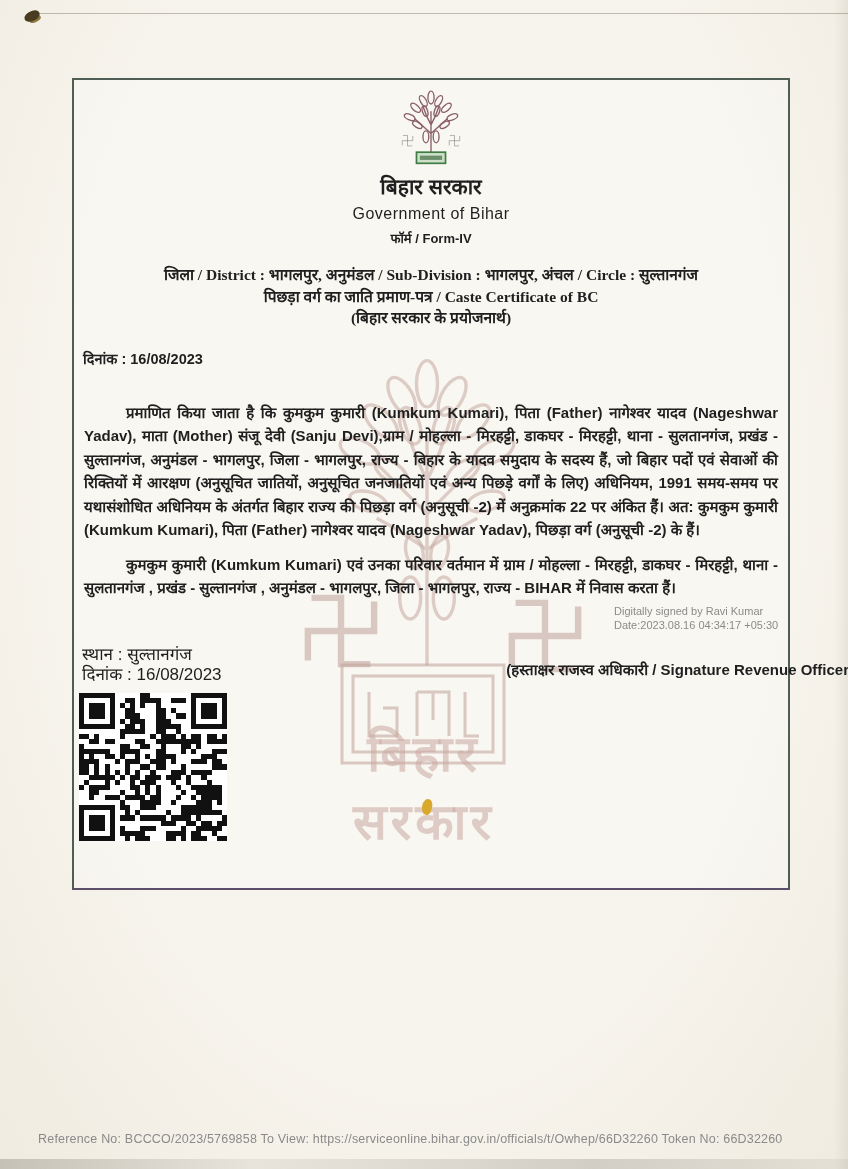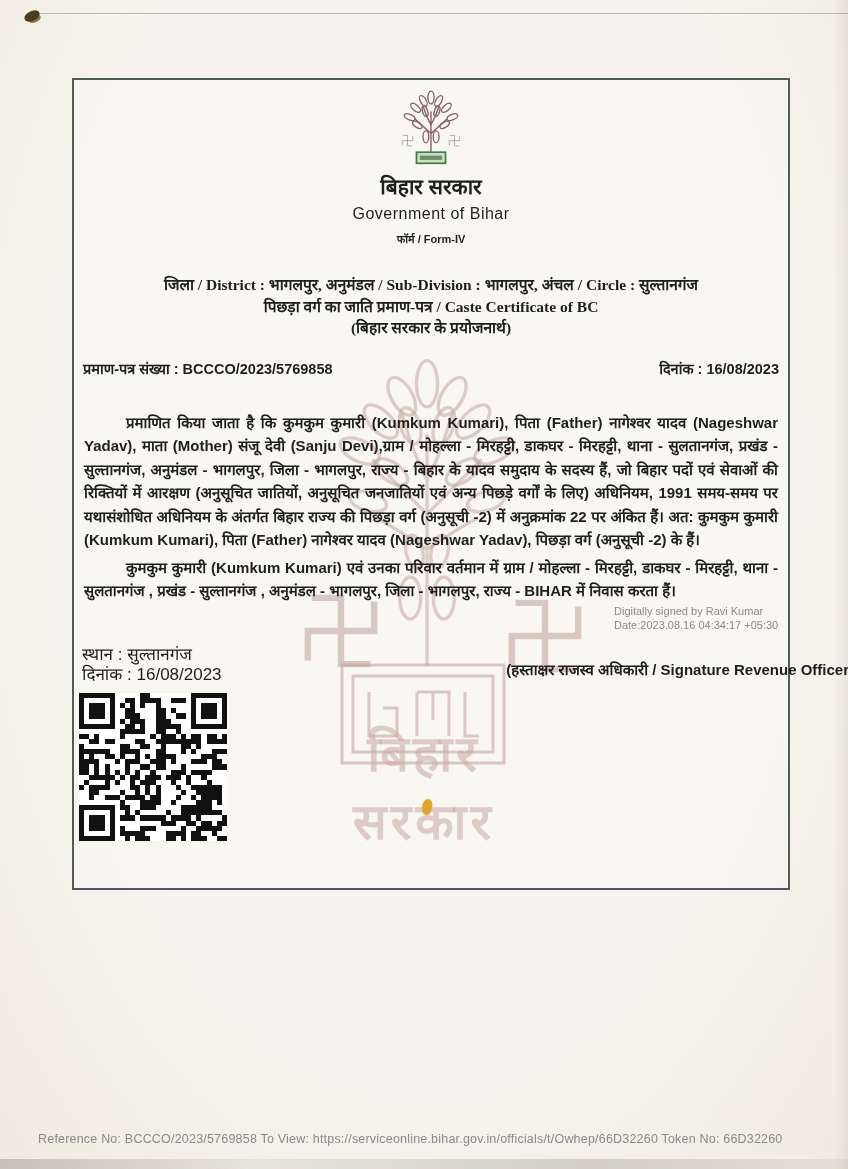--- a/index.html
+++ b/index.html
@@ -23,26 +23,26 @@
   .cert-box{
     position:absolute;left:72px;top:78px;width:714px;height:808px;
     border:2px solid #4f5d55;border-bottom-color:#5c4f6b;
     background:rgba(255,255,255,.25);
     color:#1f1f1f;
   }
   .center{text-align:center;}
   .logo-wrap{margin-top:9px;height:82px;display:flex;justify-content:center;}
   .t-govt-hi{font-size:21px;font-weight:bold;margin-top:3px;line-height:26px;}
   .t-govt-en{font-size:16px;font-weight:normal;line-height:28px;letter-spacing:.5px;}
-  .t-form{font-size:11px;font-weight:bold;line-height:22px;margin-bottom:24px;}
+  .t-form{font-size:13px;font-weight:bold;line-height:22px;margin-bottom:14px;}
   .district-block{font-size:15.5px;font-weight:bold;line-height:21.5px;margin-top:6px;font-family:Liberation Serif, serif;}
   .cert-row{display:flex;justify-content:space-between;font-size:14.5px;font-weight:bold;margin-top:19px;padding:0 9px;position:relative;z-index:2;}
   .body-para{font-size:15px;font-weight:bold;line-height:23.5px;text-align:justify;margin:0;padding:0 10px;text-indent:42px;position:relative;z-index:2;}
   .para1{margin-top:33px;}
-  .para2{margin-top:4px;}
+  .para2{margin-top:11px;}
 
   .digital-sig{position:absolute;left:540px;top:524px;width:240px;font-size:11px;line-height:14px;color:#8b8b8b;z-index:2;}
   .place-block{position:absolute;left:8px;top:565px;font-size:17px;font-weight:normal;line-height:20px;z-index:2;}
   .sig-line{position:absolute;left:378px;top:579px;width:402px;text-align:right;font-size:15px;font-weight:bold;z-index:2;}
 
   .qr{position:absolute;left:5px;top:613px;width:148px;height:148px;background:#fff;z-index:2;}
   .qr svg{display:block;width:148px;height:148px;}
 
   .notes{position:absolute;left:6px;bottom:6px;z-index:2;}
   .note-main{font-size:11px;font-weight:bold;color:#222;line-height:14px;}
@@ -144,21 +144,20 @@
     <div class="center t-govt-en">Government of Bihar</div>
     <div class="center t-form">फॉर्म / Form-IV</div>
 
     <div class="district-block center">
       <div>जिला / District : भागलपुर, अनुमंडल / Sub-Division : भागलपुर, अंचल / Circle : सुल्तानगंज</div>
       <div>पिछड़ा वर्ग का जाति प्रमाण-पत्र / Caste Certificate of BC</div>
       <div>(बिहार सरकार के प्रयोजनार्थ)</div>
     </div>
 
     <div class="cert-row">
-      <span>प्रमाण-पत्र संख्या : BCCCO/2023/5769858</span>
       <span>दिनांक : 16/08/2023</span>
     </div>
 
     <p class="body-para para1">प्रमाणित किया जाता है कि कुमकुम कुमारी (Kumkum Kumari), पिता (Father) नागेश्वर यादव (Nageshwar Yadav), माता (Mother) संजू देवी (Sanju Devi),ग्राम / मोहल्ला - मिरहट्टी, डाकघर - मिरहट्टी, थाना - सुलतानगंज, प्रखंड - सुल्तानगंज, अनुमंडल - भागलपुर, जिला - भागलपुर, राज्य - बिहार के यादव समुदाय के सदस्य हैं, जो बिहार पदों एवं सेवाओं की रिक्तियों में आरक्षण (अनुसूचित जातियों, अनुसूचित जनजातियों एवं अन्य पिछड़े वर्गों के लिए) अधिनियम, 1991 समय-समय पर यथासंशोधित अधिनियम के अंतर्गत बिहार राज्य की पिछड़ा वर्ग (अनुसूची -2) में अनुक्रमांक 22 पर अंकित हैं। अत: कुमकुम कुमारी (Kumkum Kumari), पिता (Father) नागेश्वर यादव (Nageshwar Yadav), पिछड़ा वर्ग (अनुसूची -2) के हैं।</p>
     <p class="body-para para2">कुमकुम कुमारी (Kumkum Kumari) एवं उनका परिवार वर्तमान में ग्राम / मोहल्ला - मिरहट्टी, डाकघर - मिरहट्टी, थाना - सुलतानगंज , प्रखंड - सुल्तानगंज , अनुमंडल - भागलपुर, जिला - भागलपुर, राज्य - BIHAR में निवास करता हैं।</p>
 
     <div class="digital-sig">
       <div>Digitally signed by Ravi Kumar</div>
       <div>Date:2023.08.16 04:34:17 +05:30</div>
     </div>

